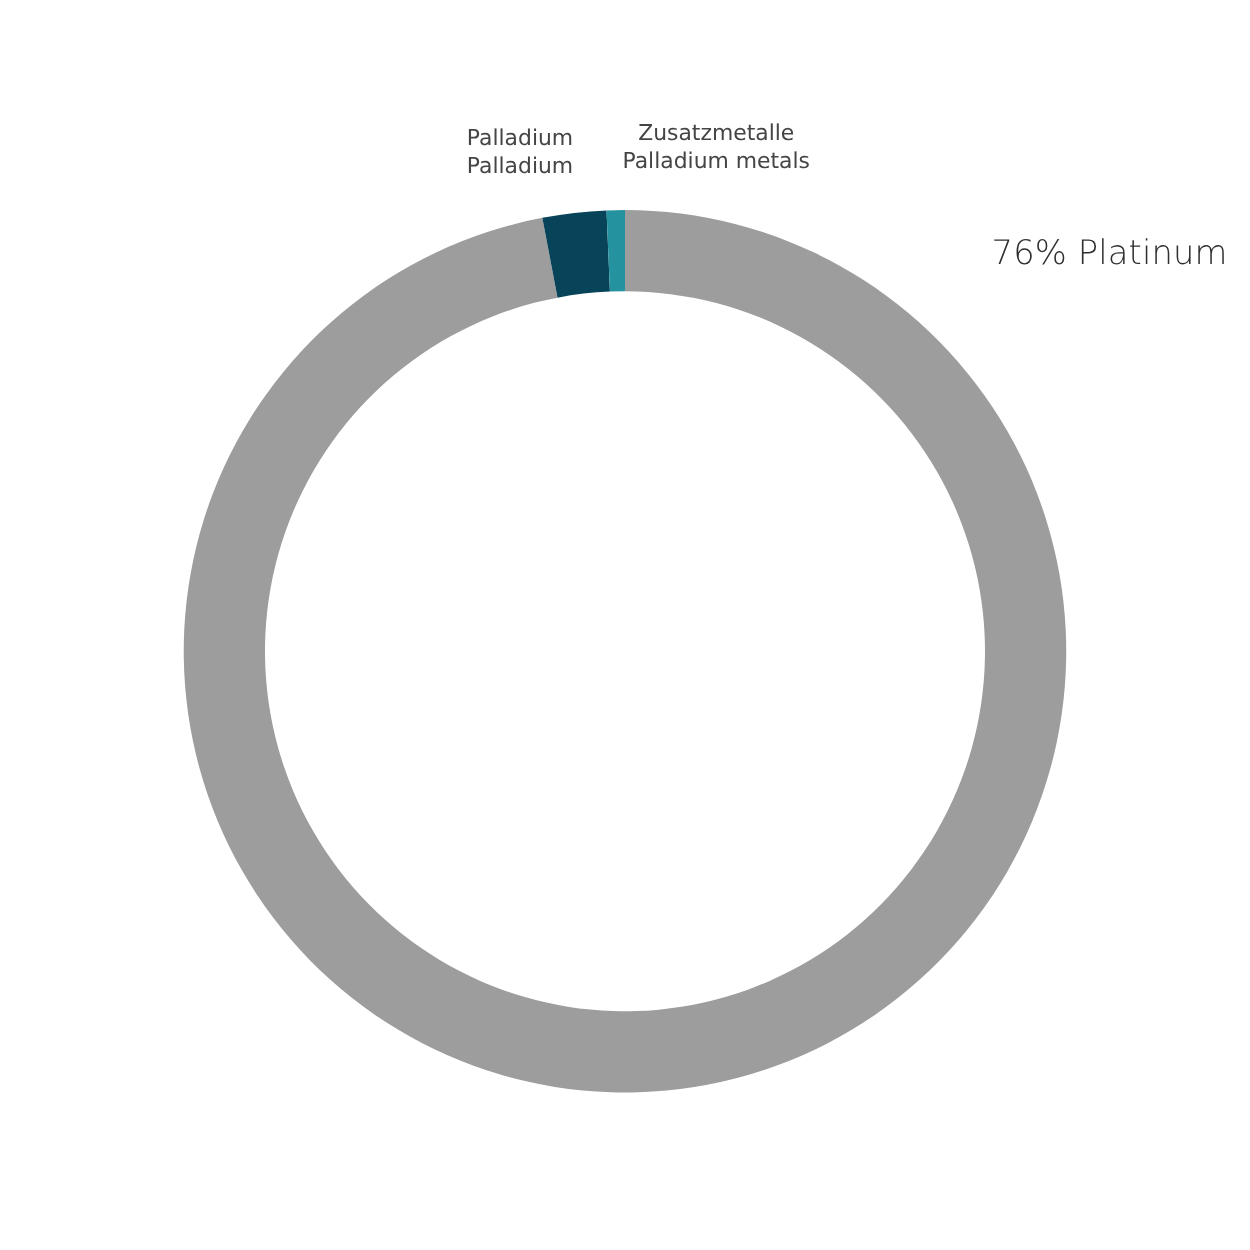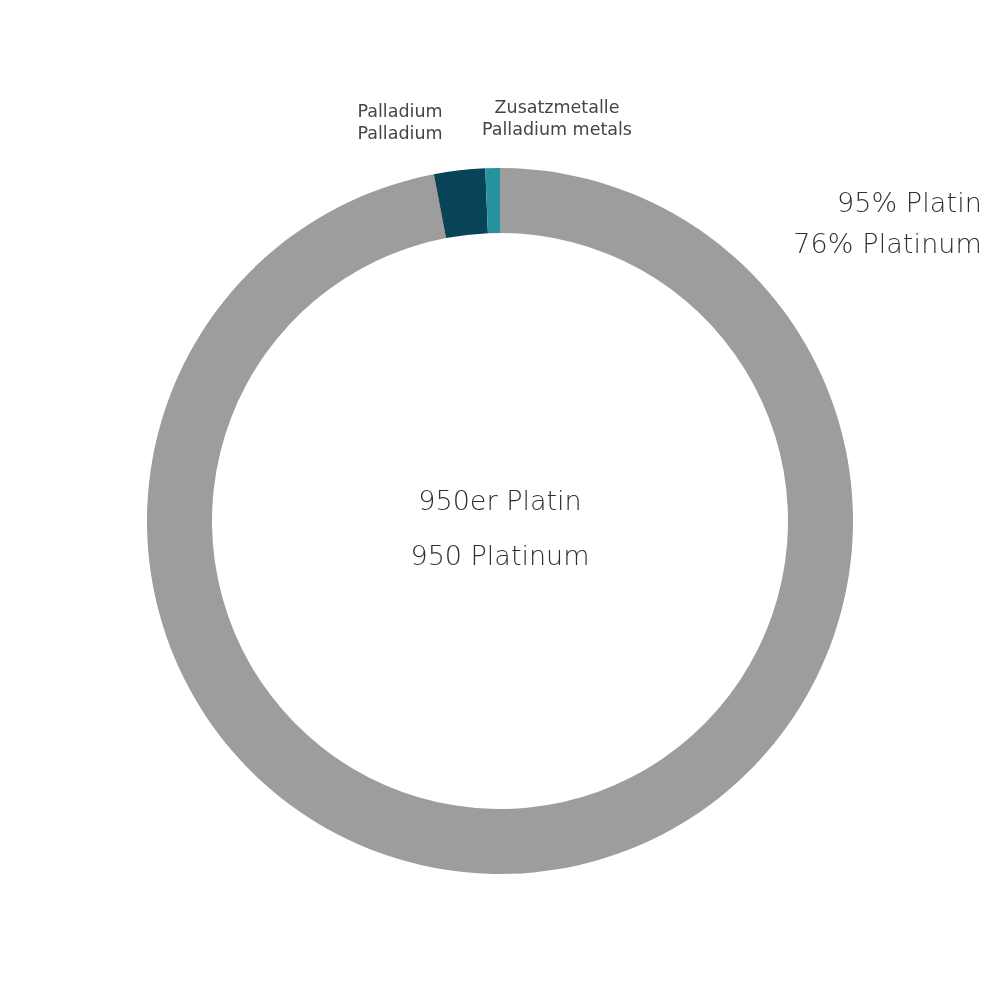--- a/index.html
+++ b/index.html
@@ -33,20 +33,21 @@
     height: 1000px;
     display: block;
   }
 
   
   .label-block {
     position: absolute;
     color: #3b3b3b;
     line-height: 1.28;
     white-space: nowrap;
+    margin-left: 16px;
   }
 
   .callout {
     font-size: 17.5px;
     font-weight: 400;
     text-align: center;
     color: #454545;
   }
   .callout .line-de,
   .callout .line-en {
@@ -113,22 +114,17 @@
     <span class="line-de">Palladium</span>
     <span class="line-en">Palladium</span>
   </div>
 
   <div class="label-block callout" id="callout-additional">
     <span class="line-de">Zusatzmetalle</span>
     <span class="line-en">Palladium metals</span>
   </div>
 
   <div class="label-block" id="callout-platinum">
-    <span class="line-de">95% Platin</span>
     <span class="line-en">76% Platinum</span>
   </div>
 
-  <div class="label-block" id="center-label">
-    <span class="line-de">950er Platin</span>
-    <span class="line-en">950 Platinum</span>
-  </div>
 
 </div>
 
 </body></html>

